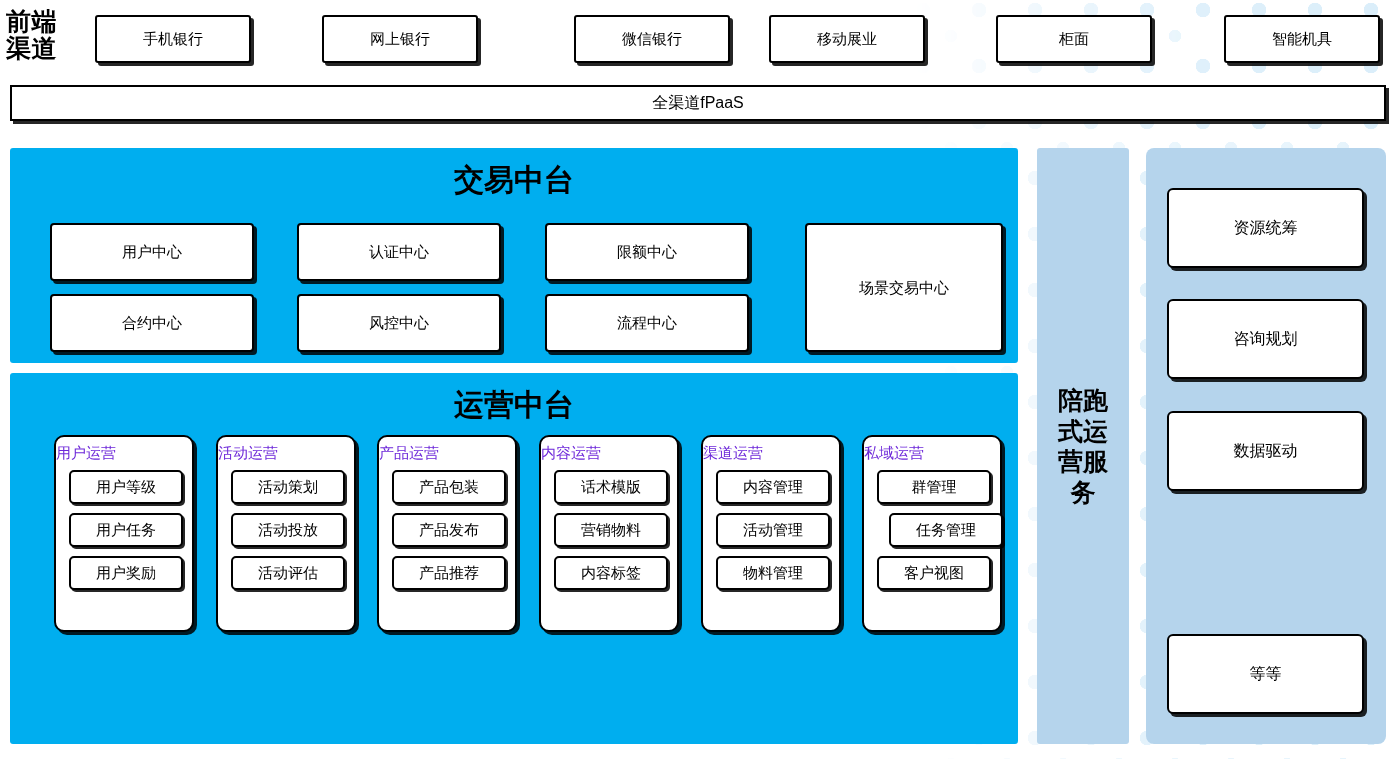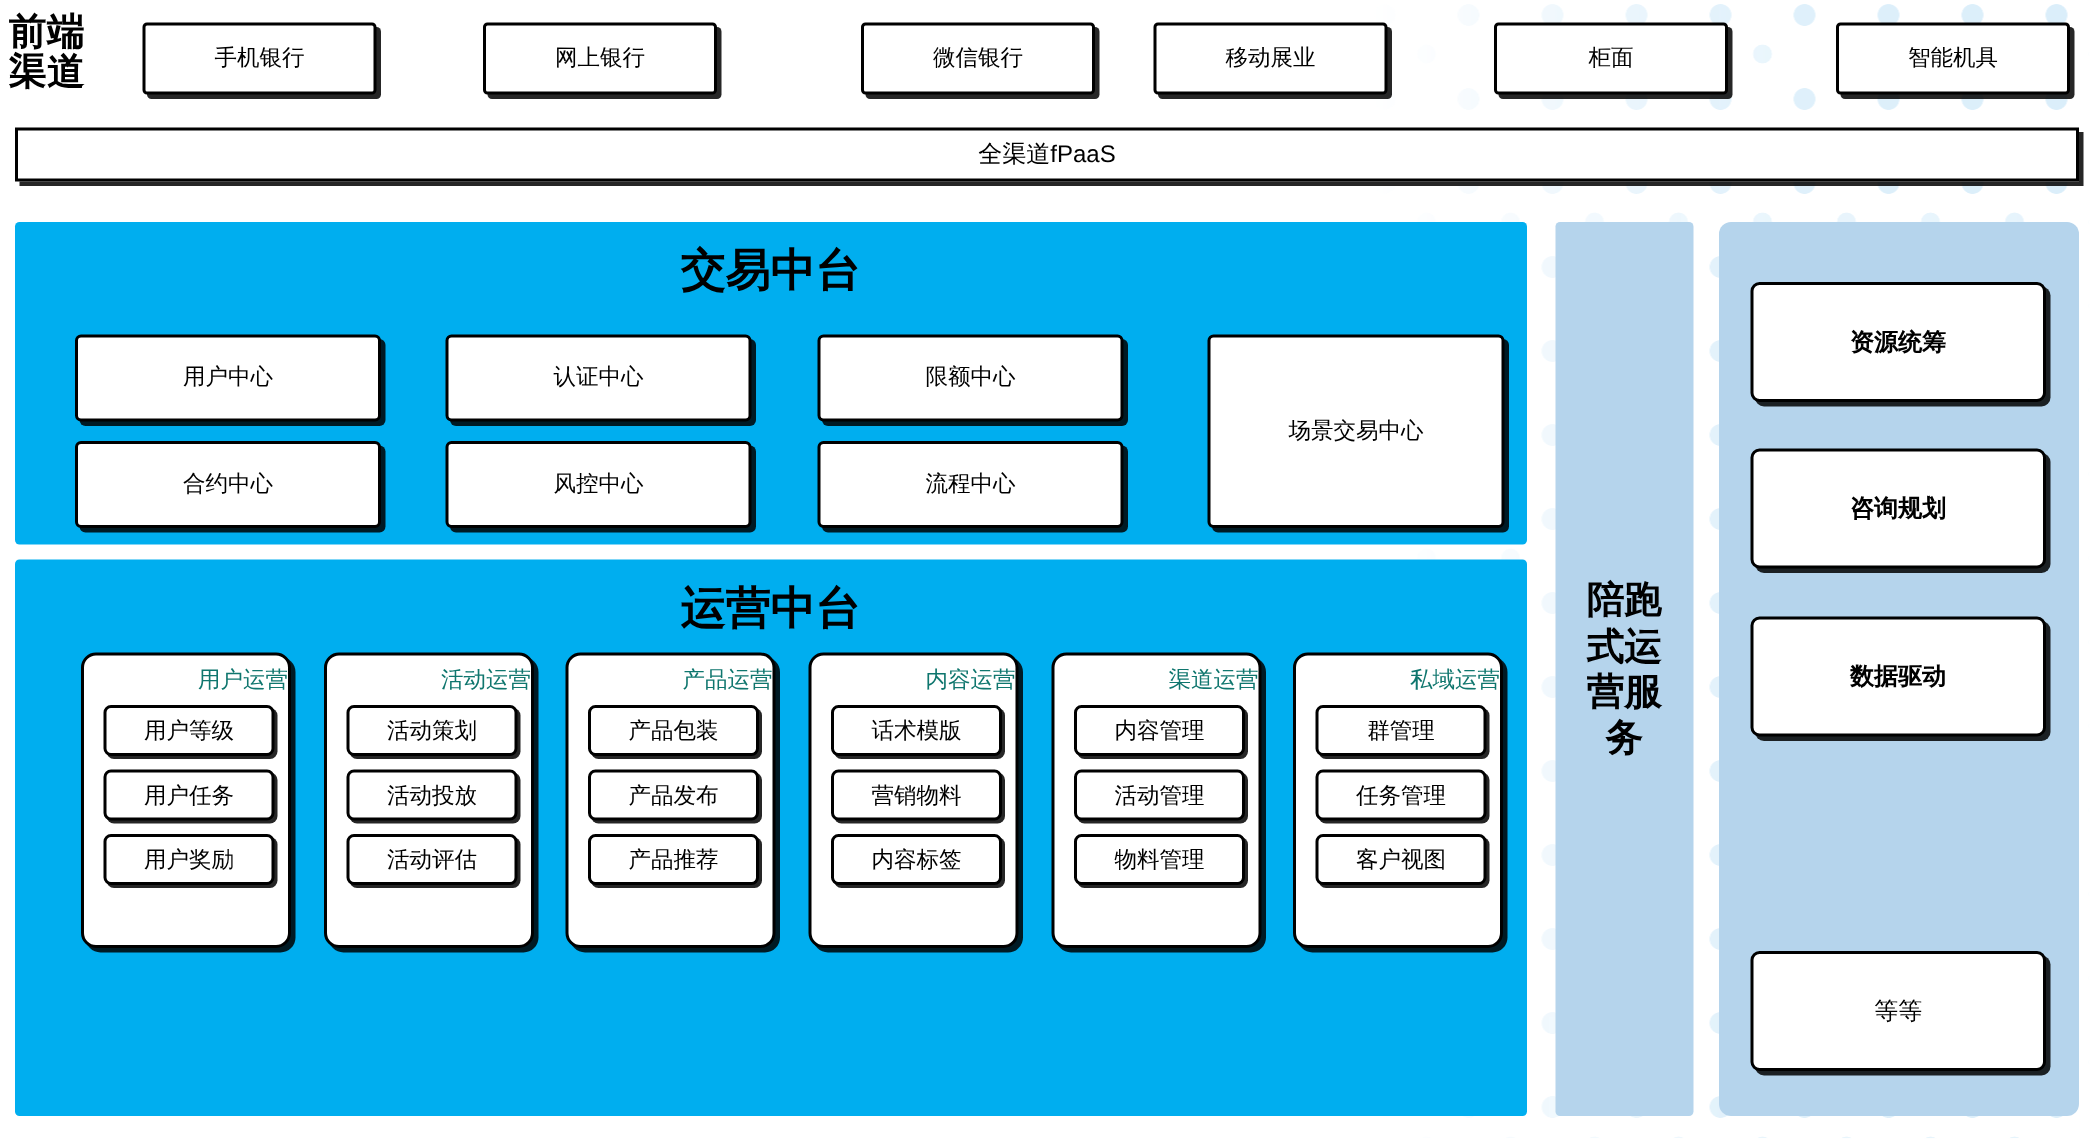--- a/index.html
+++ b/index.html
@@ -87,21 +87,21 @@
   .group-card {
     position: absolute;
     background: #ffffff;
     border: 2px solid #000;
     border-radius: 10px;
     box-shadow: 3px 3px 0 rgba(0,0,0,.85);
     width: 140px;
   }
   .group-title {
     position: absolute; top: 7px; left: 0; width: 100%;
-    text-align: right; font-size: 15px; color: #0f766e;
+    text-align: left; font-size: 15px; color: #6d28d9;
   }
   .group-item {
     position: absolute; left: 13px; width: 114px; height: 34px;
     background: #fff; border: 2px solid #000; border-radius: 5px;
     box-shadow: 2px 2px 0 rgba(0,0,0,.85);
     display: flex; align-items: center; justify-content: center;
     font-size: 15px; color: #000;
   }
 
   
@@ -125,21 +125,21 @@
     background: #B5D4EC;
     border-radius: 8px;
   }
   .pillar {
     position: absolute; left: 21px; width: 197px; height: 80px;
     background: #fff; border: 2px solid #000; border-radius: 6px;
     box-shadow: 3px 3px 0 rgba(0,0,0,.85);
     display: flex; align-items: center; justify-content: center;
     font-size: 16px; color: #000;
   }
-  .pillar.bold { font-weight: bold; }
+  .pillar.bold { font-weight: normal; }
 </style>
 </head>
 <body>
 
 <div id="root">
 
   <div class="dots"></div>
 
   <div class="side-label" style="left:6px; top:8px;">
     <div>前端</div>
@@ -259,21 +259,21 @@
           </div>
           <div class="group-item" style="top: 119px;">
             <span>物料管理</span>
           </div>
         </div>
         <div class="group-card" style="left: 852px; top: 62px; height: 197px; padding-left: 12px;">
           <div class="group-title">私域运营</div>
           <div class="group-item" style="top: 33px;">
             <span>群管理</span>
           </div>
-          <div class="group-item" style="top: 76px;">
+          <div class="group-item" style="top: 76px; margin-left: 12px;">
             <span>任务管理</span>
           </div>
           <div class="group-item" style="top: 119px;">
             <span>客户视图</span>
           </div>
         </div>
       </div>
 
   </div>
 

